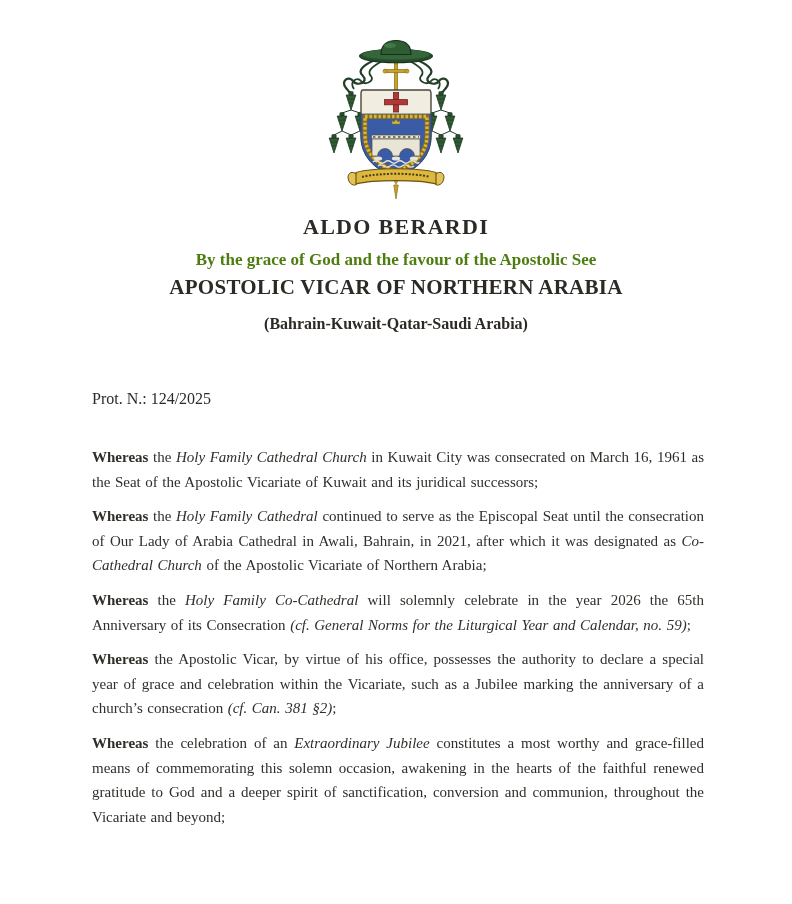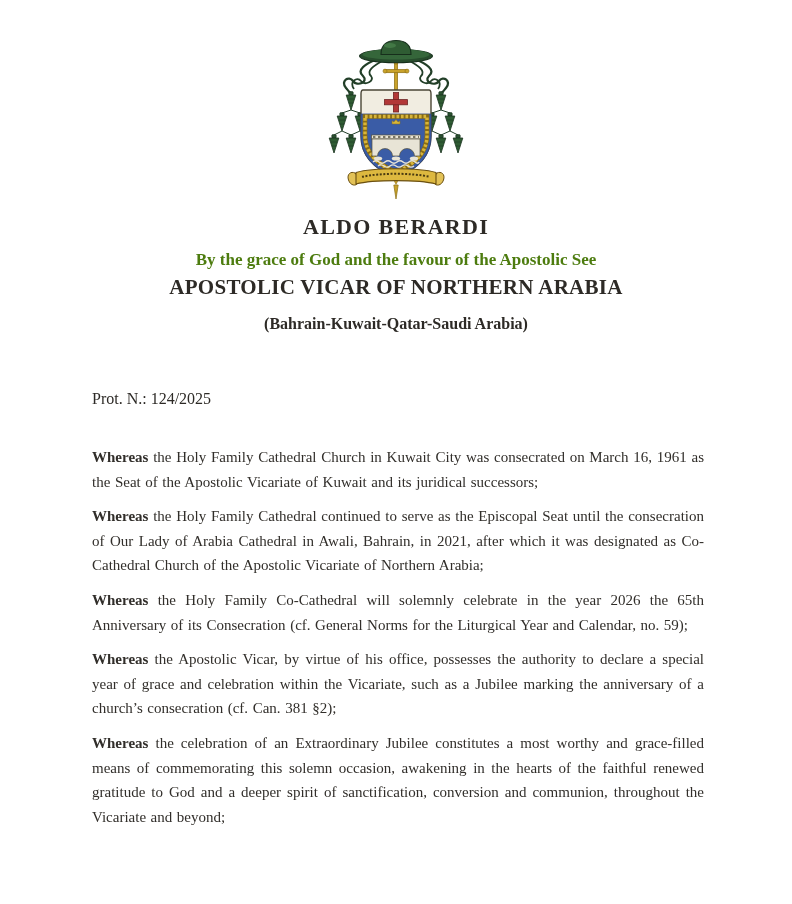--- a/index.html
+++ b/index.html
@@ -15,21 +15,21 @@
   .name{font-size:22px;font-weight:bold;letter-spacing:1.3px;margin-top:13px;color:#2d2a26;}
   .byline{font-size:17px;font-weight:bold;margin-top:10px;color:#4d7c0f;}
   .vicar{font-size:21px;font-weight:bold;letter-spacing:.3px;margin-top:5px;color:#2d2a26;}
   .terr{font-size:16px;font-weight:bold;margin-top:15px;color:#2d2a26;}
   .prot{margin:57px 0 0 92px;font-size:16px;font-weight:normal;color:#2d2a26;}
   .decree-title{margin-top:46px;text-align:center;font-weight:bold;font-size:15.5px;line-height:20.5px;letter-spacing:.2px;color:#2d2a26;}
   .decree-title sup{font-size:10px;line-height:0;}
   .content{margin:37px 88px 0 92px;}
   .content p{font-size:15px;line-height:24.6px;text-align:justify;margin:0 0 10px 0;word-spacing:.8px;}
   .b{font-weight:bold;}
-  .i{}
+  .i{font-style:italic;}
 </style>
 </head>
 <body>
 
 <div class="page">
 
   <svg class="crest" viewBox="0 0 150 165" aria-hidden="true">
     <defs>
       <g id="tsl">
         <rect x="-2.2" y="-2.4" width="4.4" height="3.6" rx="1" fill="#2b5130" stroke="#1a3320" stroke-width="0.6"></rect>

